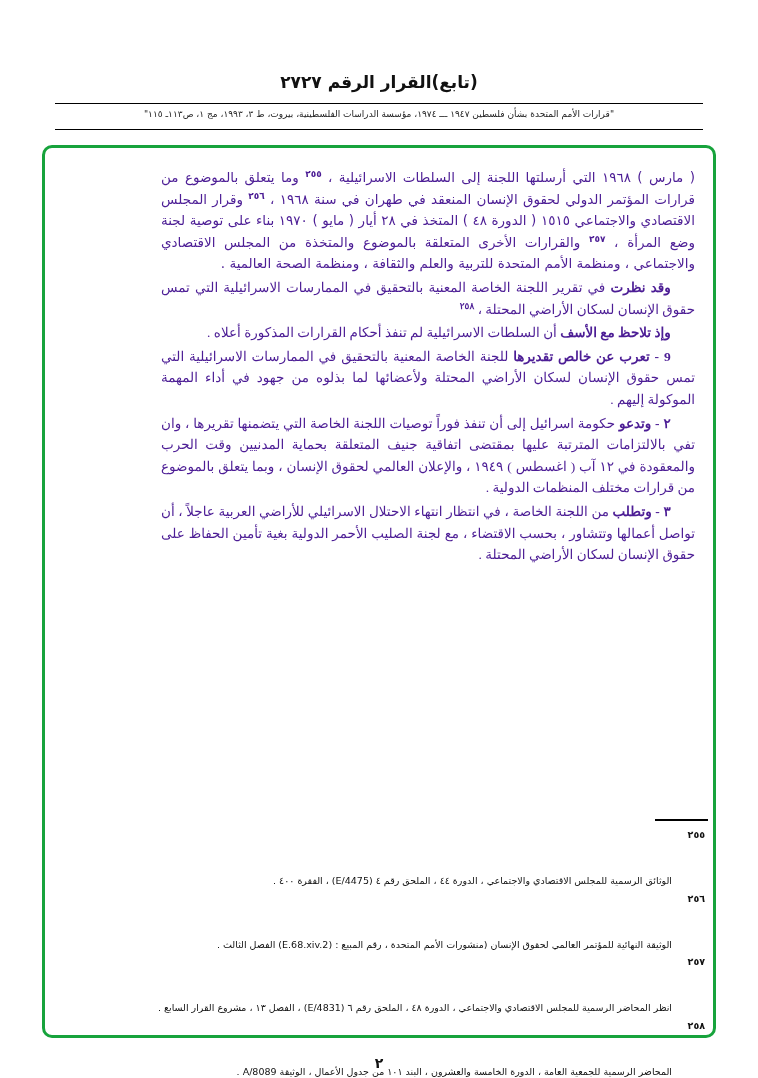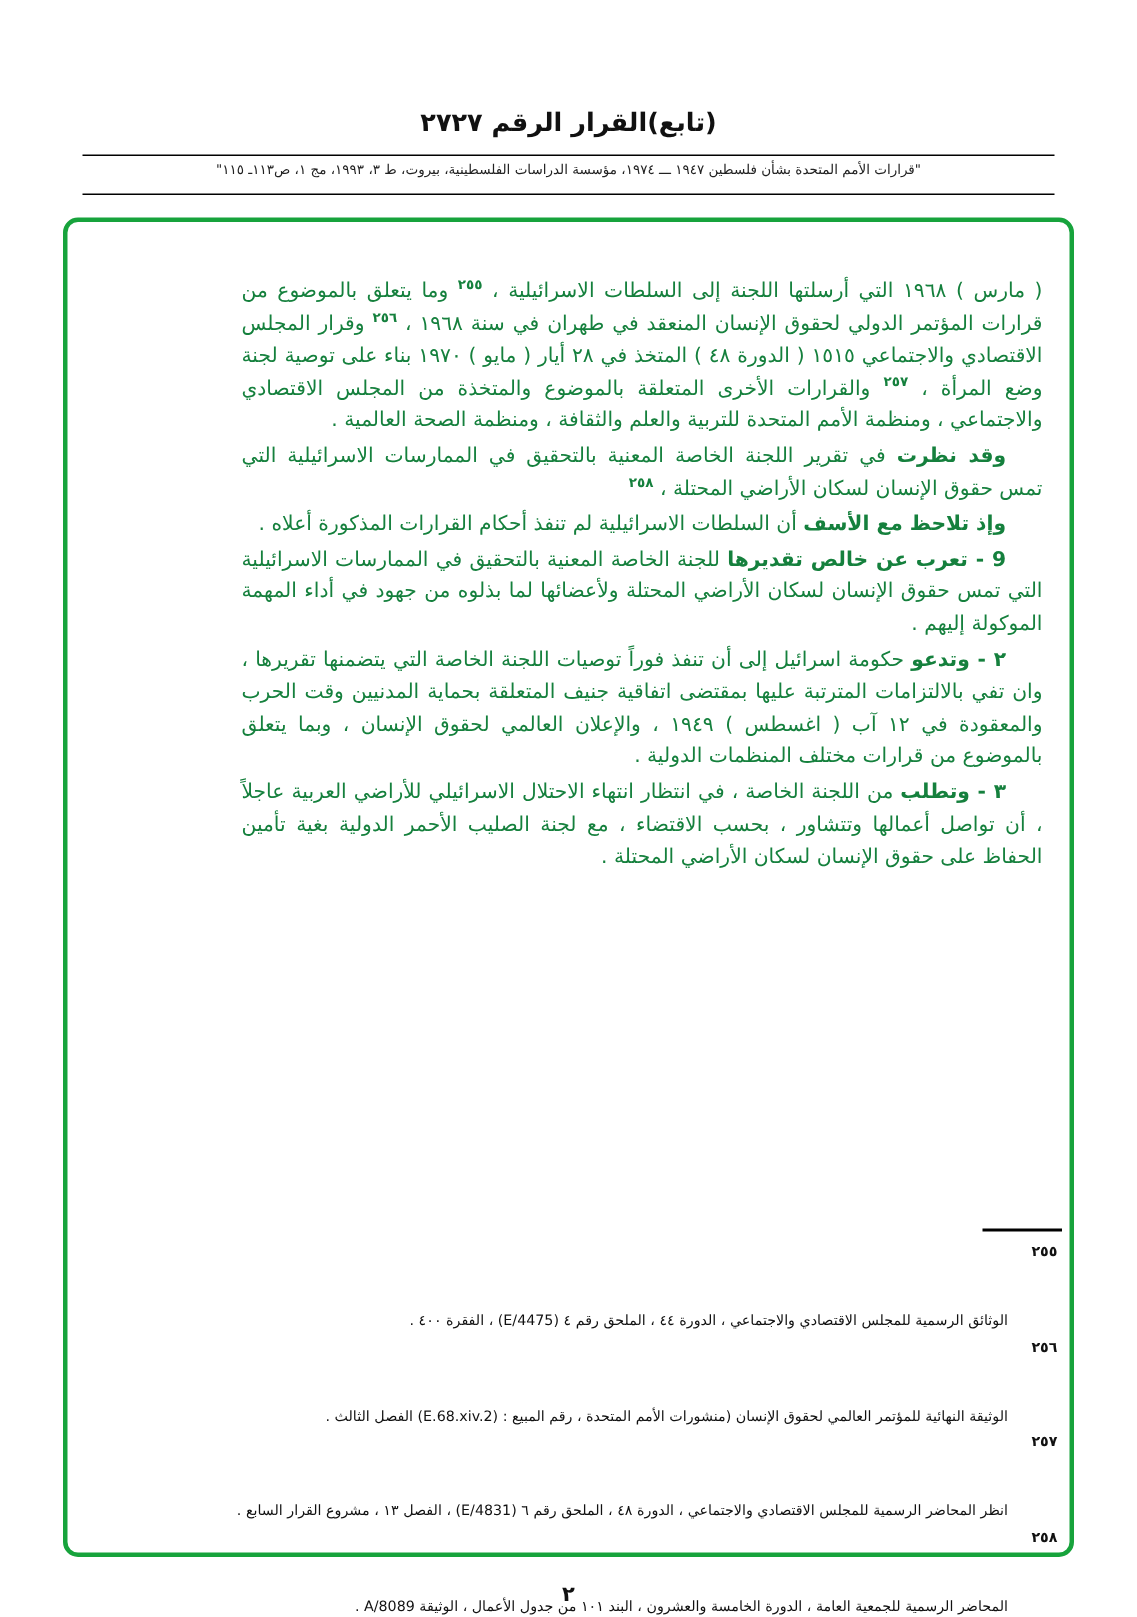--- a/index.html
+++ b/index.html
@@ -29,26 +29,26 @@
     font-size:9px; color:#222;
   }
 
   .green-box {
     position:absolute; top:145px; left:42px; width:674px; height:893px;
     border:3px solid var(--border-green); border-radius:10px;
     background:#fff;
   }
 
   .body-text {
-    position:absolute; top:36px; right:18px; width:534px;
+    position:absolute; top:19px; right:18px; width:534px;
     direction:rtl; text-align:justify; text-align-last:right;
-    font-size:13.5px; line-height:21.6px; color:#15803d;margin-left:24px;
+    font-size:13.5px; line-height:21.6px; color:#4c1d95;margin-left:24px;
   }
   .body-text p { margin:0 0 2px 0; }
-  .body-text p.indented { text-indent:1.8em; }
+  .body-text p.indented { text-indent:1.8em;font-family:Liberation Serif, serif; }
   .bold { font-weight:bold; }
   sup { font-size:9px; line-height:0; font-weight:bold; }
 
   .fn-rule {
     position:absolute; top:671px; right:5px; width:53px; height:0;
     border-top:2.5px solid #000;
   }
   .footnotes {
     position:absolute; top:680px; right:8px; width:648px;
     direction:rtl; font-size:9.5px; line-height:13.5px; color:#111;

